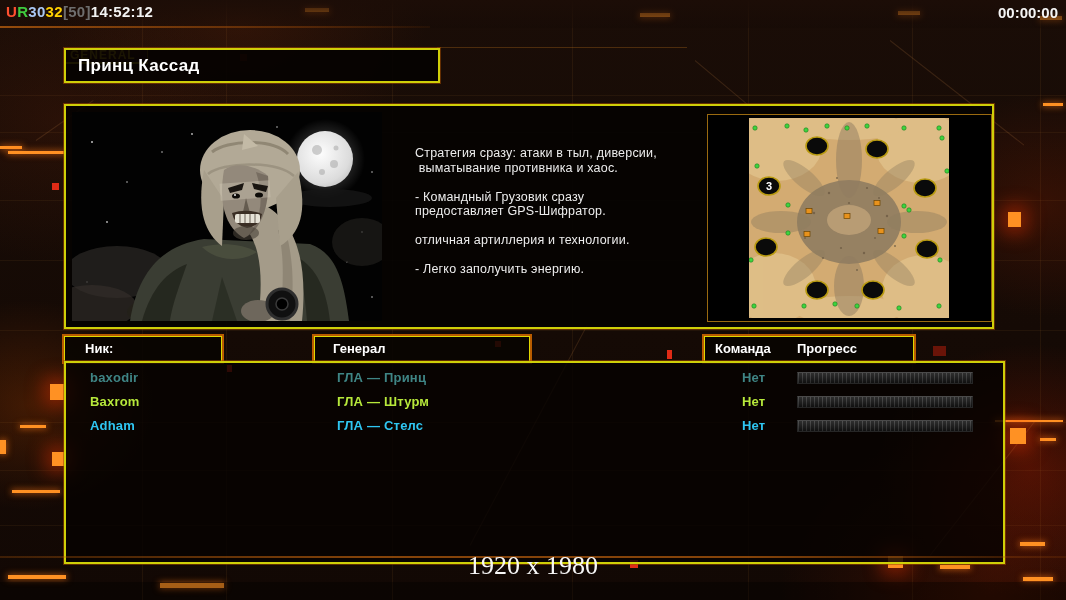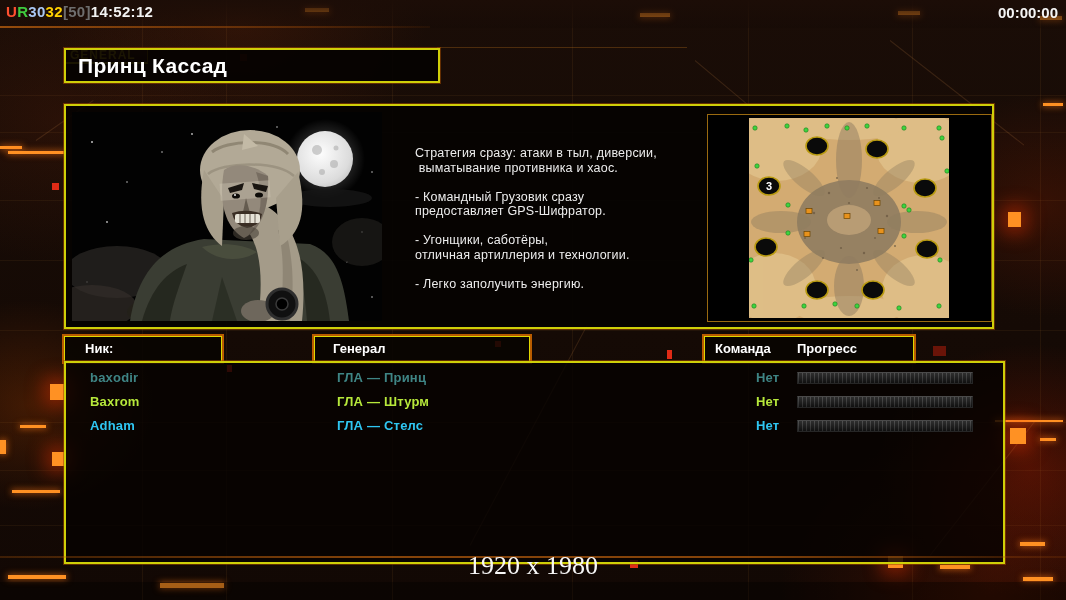--- a/index.html
+++ b/index.html
@@ -34,38 +34,38 @@
   
   .ybox{position:absolute;border:2px solid #cfcf08;background:rgba(4,2,1,.9);
     box-shadow:0 0 0 1px rgba(160,75,0,.55);}
   .tab{position:absolute;left:65px;top:34px;width:77px;height:13px;
     background:linear-gradient(#50180a,#35100a);
     border:1px solid #a87700;border-bottom:2px solid #e2c204;
     color:#e6c317;font-size:12px;font-weight:bold;letter-spacing:1px;
     line-height:13px;padding-left:4px;margin-top:14px;}
   .title-box{left:64px;top:48px;width:372px;height:31px;}
   .title-box .t{position:absolute;left:12px;top:0;line-height:31px;color:#fff;
-    font-size:21px;font-weight:bold;letter-spacing:.3px;}
+    font-size:17px;font-weight:bold;letter-spacing:.3px;}
   .main-box{left:64px;top:104px;width:926px;height:221px;}
   .portrait{position:absolute;left:6px;top:6px;width:310px;height:209px;background:#000;}
   .briefing{position:absolute;left:349px;top:40px;width:300px;color:#ededed;}
   .bline{font-size:12.5px;line-height:14.5px;height:14.5px;letter-spacing:.2px;white-space:pre;}
   .map-box{position:absolute;left:641px;top:8px;width:283px;height:206px;
     background:#000;border:1px solid #9a6a10;}
   .map-box svg{position:absolute;left:41px;top:3px;}
   
   .hbox{position:absolute;height:24px;border:1px solid #e0d800;outline:2px solid #b85c00;
     background:rgba(8,4,1,.88);color:#fff;font-weight:bold;font-size:13px;line-height:24px;}
   
   .list-box{left:64px;top:361px;width:937px;height:199px;background:rgba(6,3,1,.82);}
   .rows{position:absolute;left:0;top:3px;right:0;}
   .prow{position:relative;height:24px;line-height:24px;font-size:13px;font-weight:bold;letter-spacing:.2px;}
   .c-nick{position:absolute;left:24px;}
   .c-gen{position:absolute;left:271px;}
-  .c-team{position:absolute;left:690px;}
+  .c-team{position:absolute;left:676px;}
   .pbar{position:absolute;left:731px;top:6px;width:176px;height:12px;
     border:1px solid #262626;border-top-color:#4a4a4a;box-sizing:border-box;
     background:
       linear-gradient(rgba(255,255,255,.10),rgba(0,0,0,.30)),
       repeating-linear-gradient(90deg,#3d3d3d 0 1px,#171717 1px 4px);}
   .pfill{height:100%;background:#ffd700;}
   
   .resline{position:absolute;left:0;top:556px;width:1066px;height:2px;
     background:linear-gradient(90deg,rgba(190,95,10,.25),rgba(215,110,15,.6) 35%,rgba(215,110,15,.6) 70%,rgba(150,70,8,.2));}
   .resolution{position:absolute;left:0;right:0;top:551px;text-align:center;z-index:6;
@@ -228,21 +228,20 @@
       </svg>
     </div>
 
     <div class="briefing">
         <div class="bline">Стратегия сразу: атаки в тыл, диверсии,</div>
         <div class="bline"> выматывание противника и хаос.</div>
         <div class="bline"> </div>
         <div class="bline">- Командный Грузовик сразу</div>
         <div class="bline">предоставляет GPS-Шифратор.</div>
         <div class="bline"> </div>
-        <div class="bline">- Угонщики, саботёры,</div>
         <div class="bline">отличная артиллерия и технологии.</div>
         <div class="bline"> </div>
         <div class="bline">- Легко заполучить энергию.</div>
       </div>
 
     <div class="map-box">
       <svg width="200" height="200" viewBox="0 0 200 200">
         <rect width="200" height="200" fill="#d3ab72"></rect>
         <g fill="#e2c48d" opacity=".75">
           <ellipse cx="28" cy="28" rx="45" ry="35"></ellipse>

